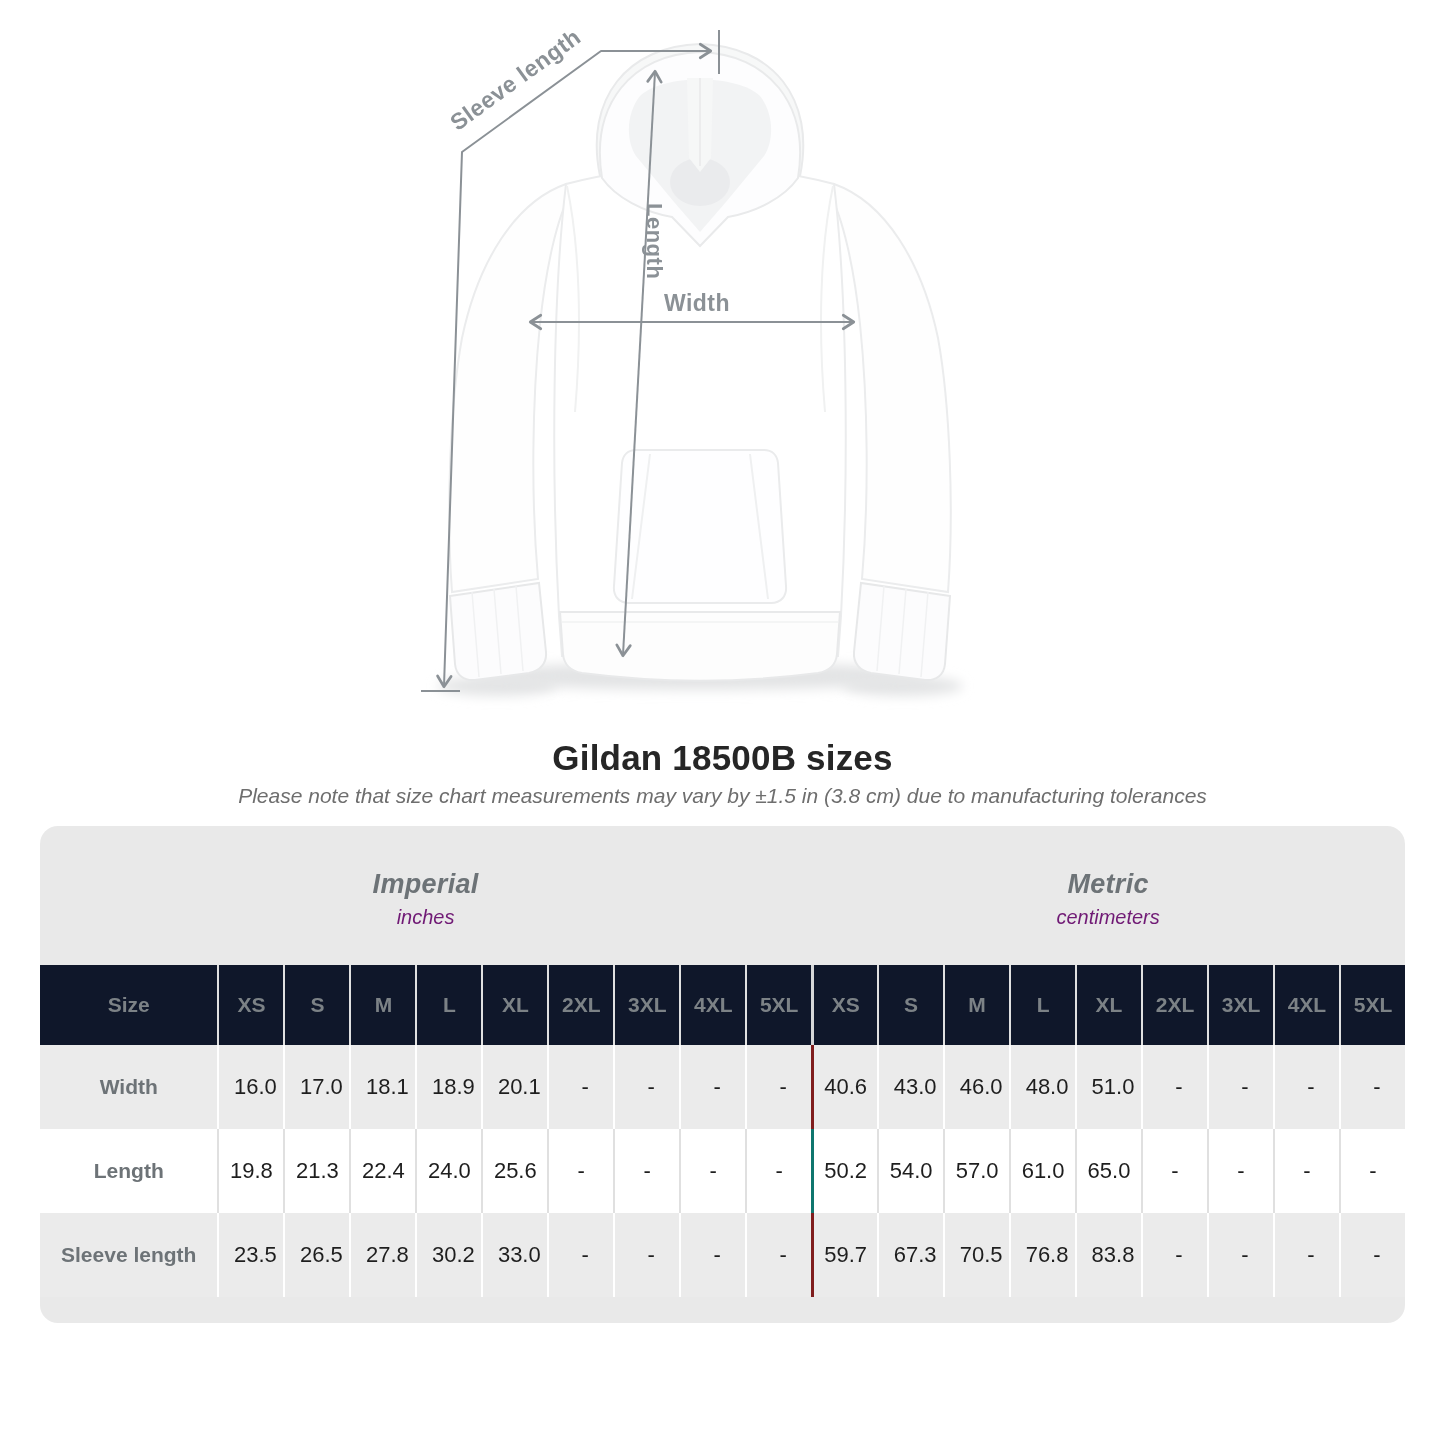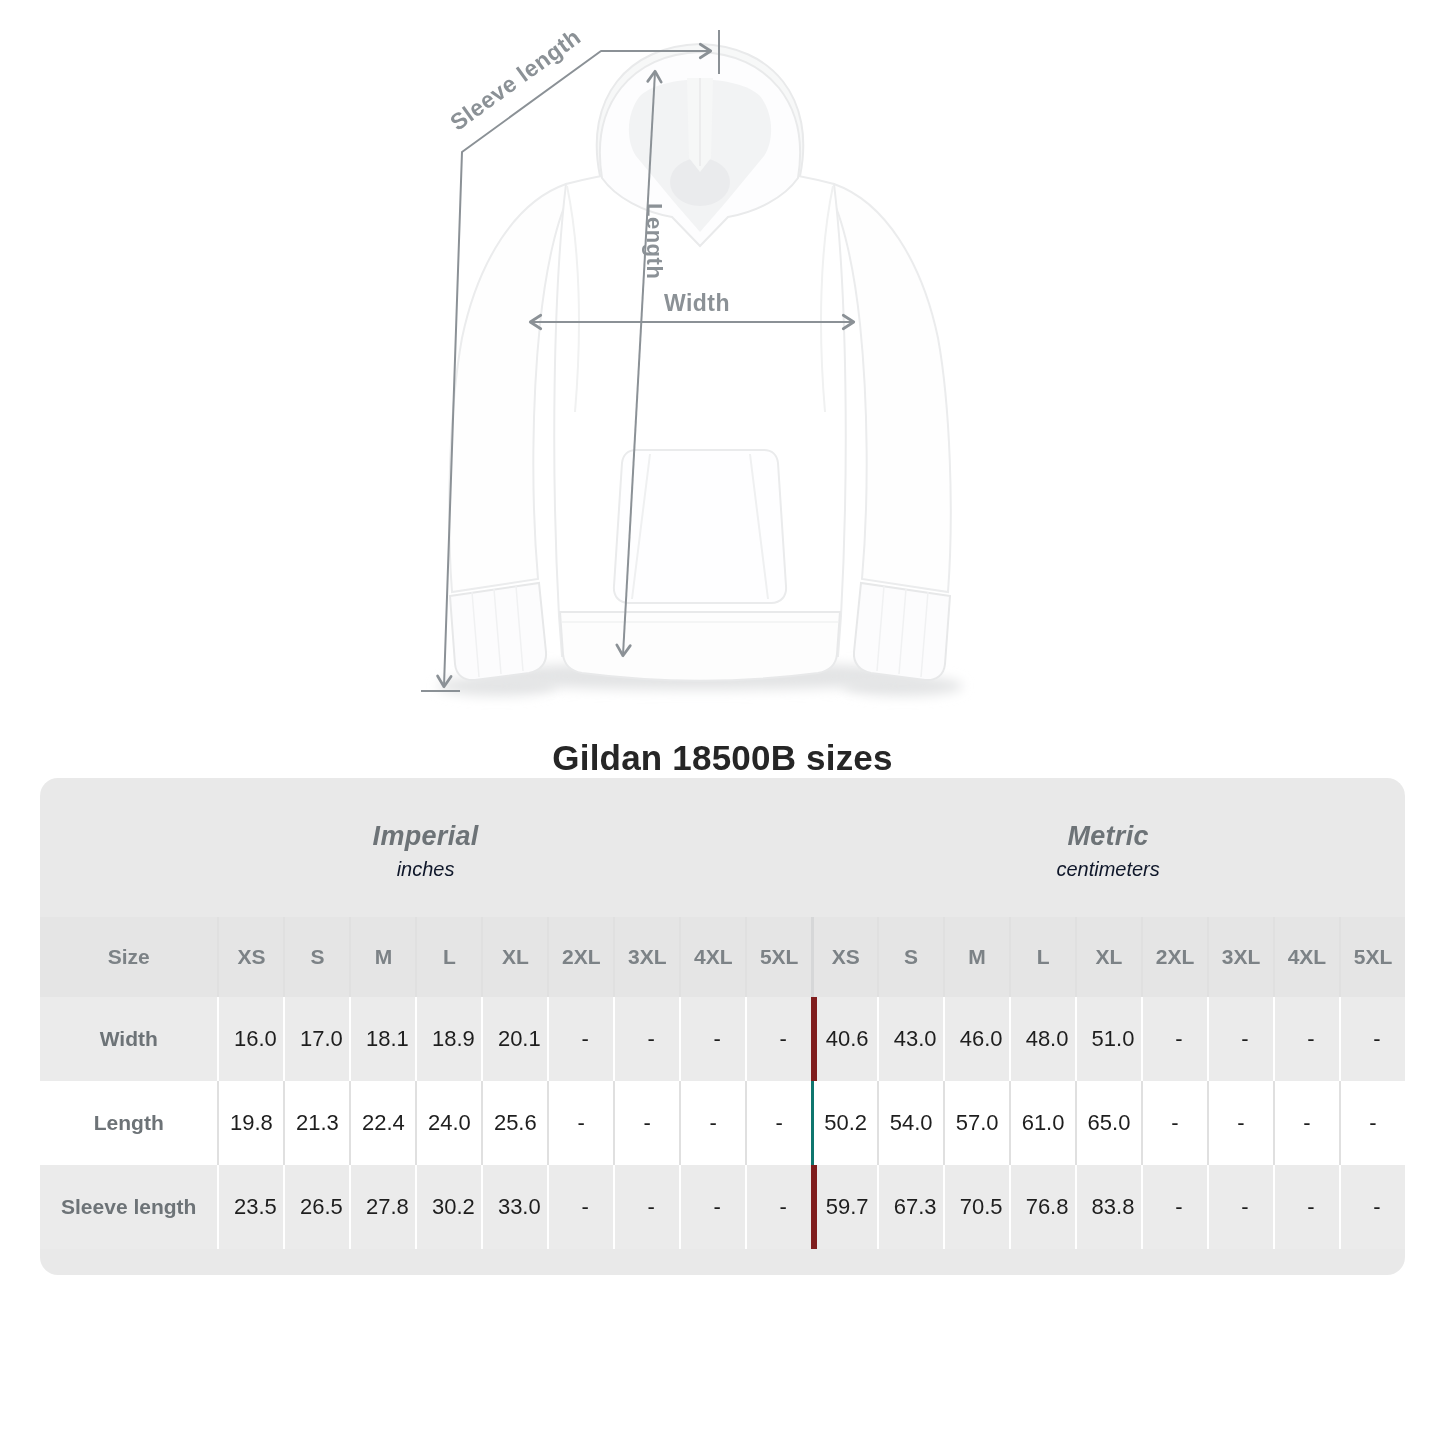--- a/index.html
+++ b/index.html
@@ -26,34 +26,34 @@
   }
   table.size-chart td{
     text-align:center;vertical-align:middle;padding:0;
   }
 
   
   td.band{height:139px;background:#e9e9e9;}
   td.band-left{border-top-left-radius:18px;}
   td.band-right{border-top-right-radius:18px;}
   .sec-title{font-size:27px;font-weight:700;font-style:italic;color:#6d7377;padding-top:6px;letter-spacing:.3px;}
-  .sec-sub{font-size:20px;font-style:italic;color:#0f172a;margin-top:6px;}
-
-  
-  tr.header-row td{height:80px;background:#e5e5e5;font-weight:700;font-size:21px;color:#7c8286;}
+  .sec-sub{font-size:20px;font-style:italic;color:#701a75;margin-top:6px;}
+
+  
+  tr.header-row td{height:80px;background:#0f172a;font-weight:700;font-size:21px;color:#7c8286;}
   tr.header-row td.sep{border-left:2px solid #e0e0e0;}
   tr.header-row td.sec-div{border-left:3px solid #d6d7d8;}
 
   
   tbody#rows-body td{height:84px;font-size:22px;color:#1e1e1e;background:#ffffff;}
   tbody#rows-body tr.shaded td{background:#ebebeb;}
   tbody#rows-body tr.plain td.sep{border-left:2px solid #e0e0e0;}
   tbody#rows-body tr.shaded td.sep{border-left:2px solid #ffffff;padding-left:8px;}
   tbody#rows-body tr.plain td.sec-div{border-left:3px solid #0f766e;}
-  tbody#rows-body tr.shaded td.sec-div{border-left:6px solid #7f1d1d;}
+  tbody#rows-body tr.shaded td.sec-div{border-left:3px solid #7f1d1d;}
   tbody#rows-body td.row-label{font-weight:700;font-size:21px;color:#6d7377;}
 
   
   td.footer-band{height:26px;background:#e9e9e9;border-bottom-left-radius:18px;border-bottom-right-radius:18px;}
 
   
   .ann-text{fill:#8b9196;font-family:"Liberation Sans",sans-serif;font-weight:700;letter-spacing:.5px;}
 </style>
 </head>
 <body>
@@ -113,20 +113,21 @@
         <line x1="531" y1="322" x2="853" y2="322" marker-start="url(#arr)" marker-end="url(#arr)"></line>
       </g>
 
       <text class="ann-text" transform="translate(520,86) rotate(-36)" text-anchor="middle" font-size="23">Sleeve length</text>
       <text class="ann-text" transform="translate(647,203) rotate(90)" font-size="22">Length</text>
       <text class="ann-text" x="697" y="311" text-anchor="middle" font-size="23">Width</text>
     </svg>
   </div>
 
   <h1 class="page-title">Gildan 18500B sizes</h1>
+  <p class="tolerance-note">Please note that size chart measurements may vary by ±1.5 in (3.8 cm) due to manufacturing tolerances</p>
 
   <div class="table-wrap">
     <table class="size-chart">
       <colgroup>
         <col style="width:13%">
         <col span="18" style="width:4.8333%">
       </colgroup>
       <tbody>
         <tr class="band-row">
           <td colspan="10" class="band band-left">

